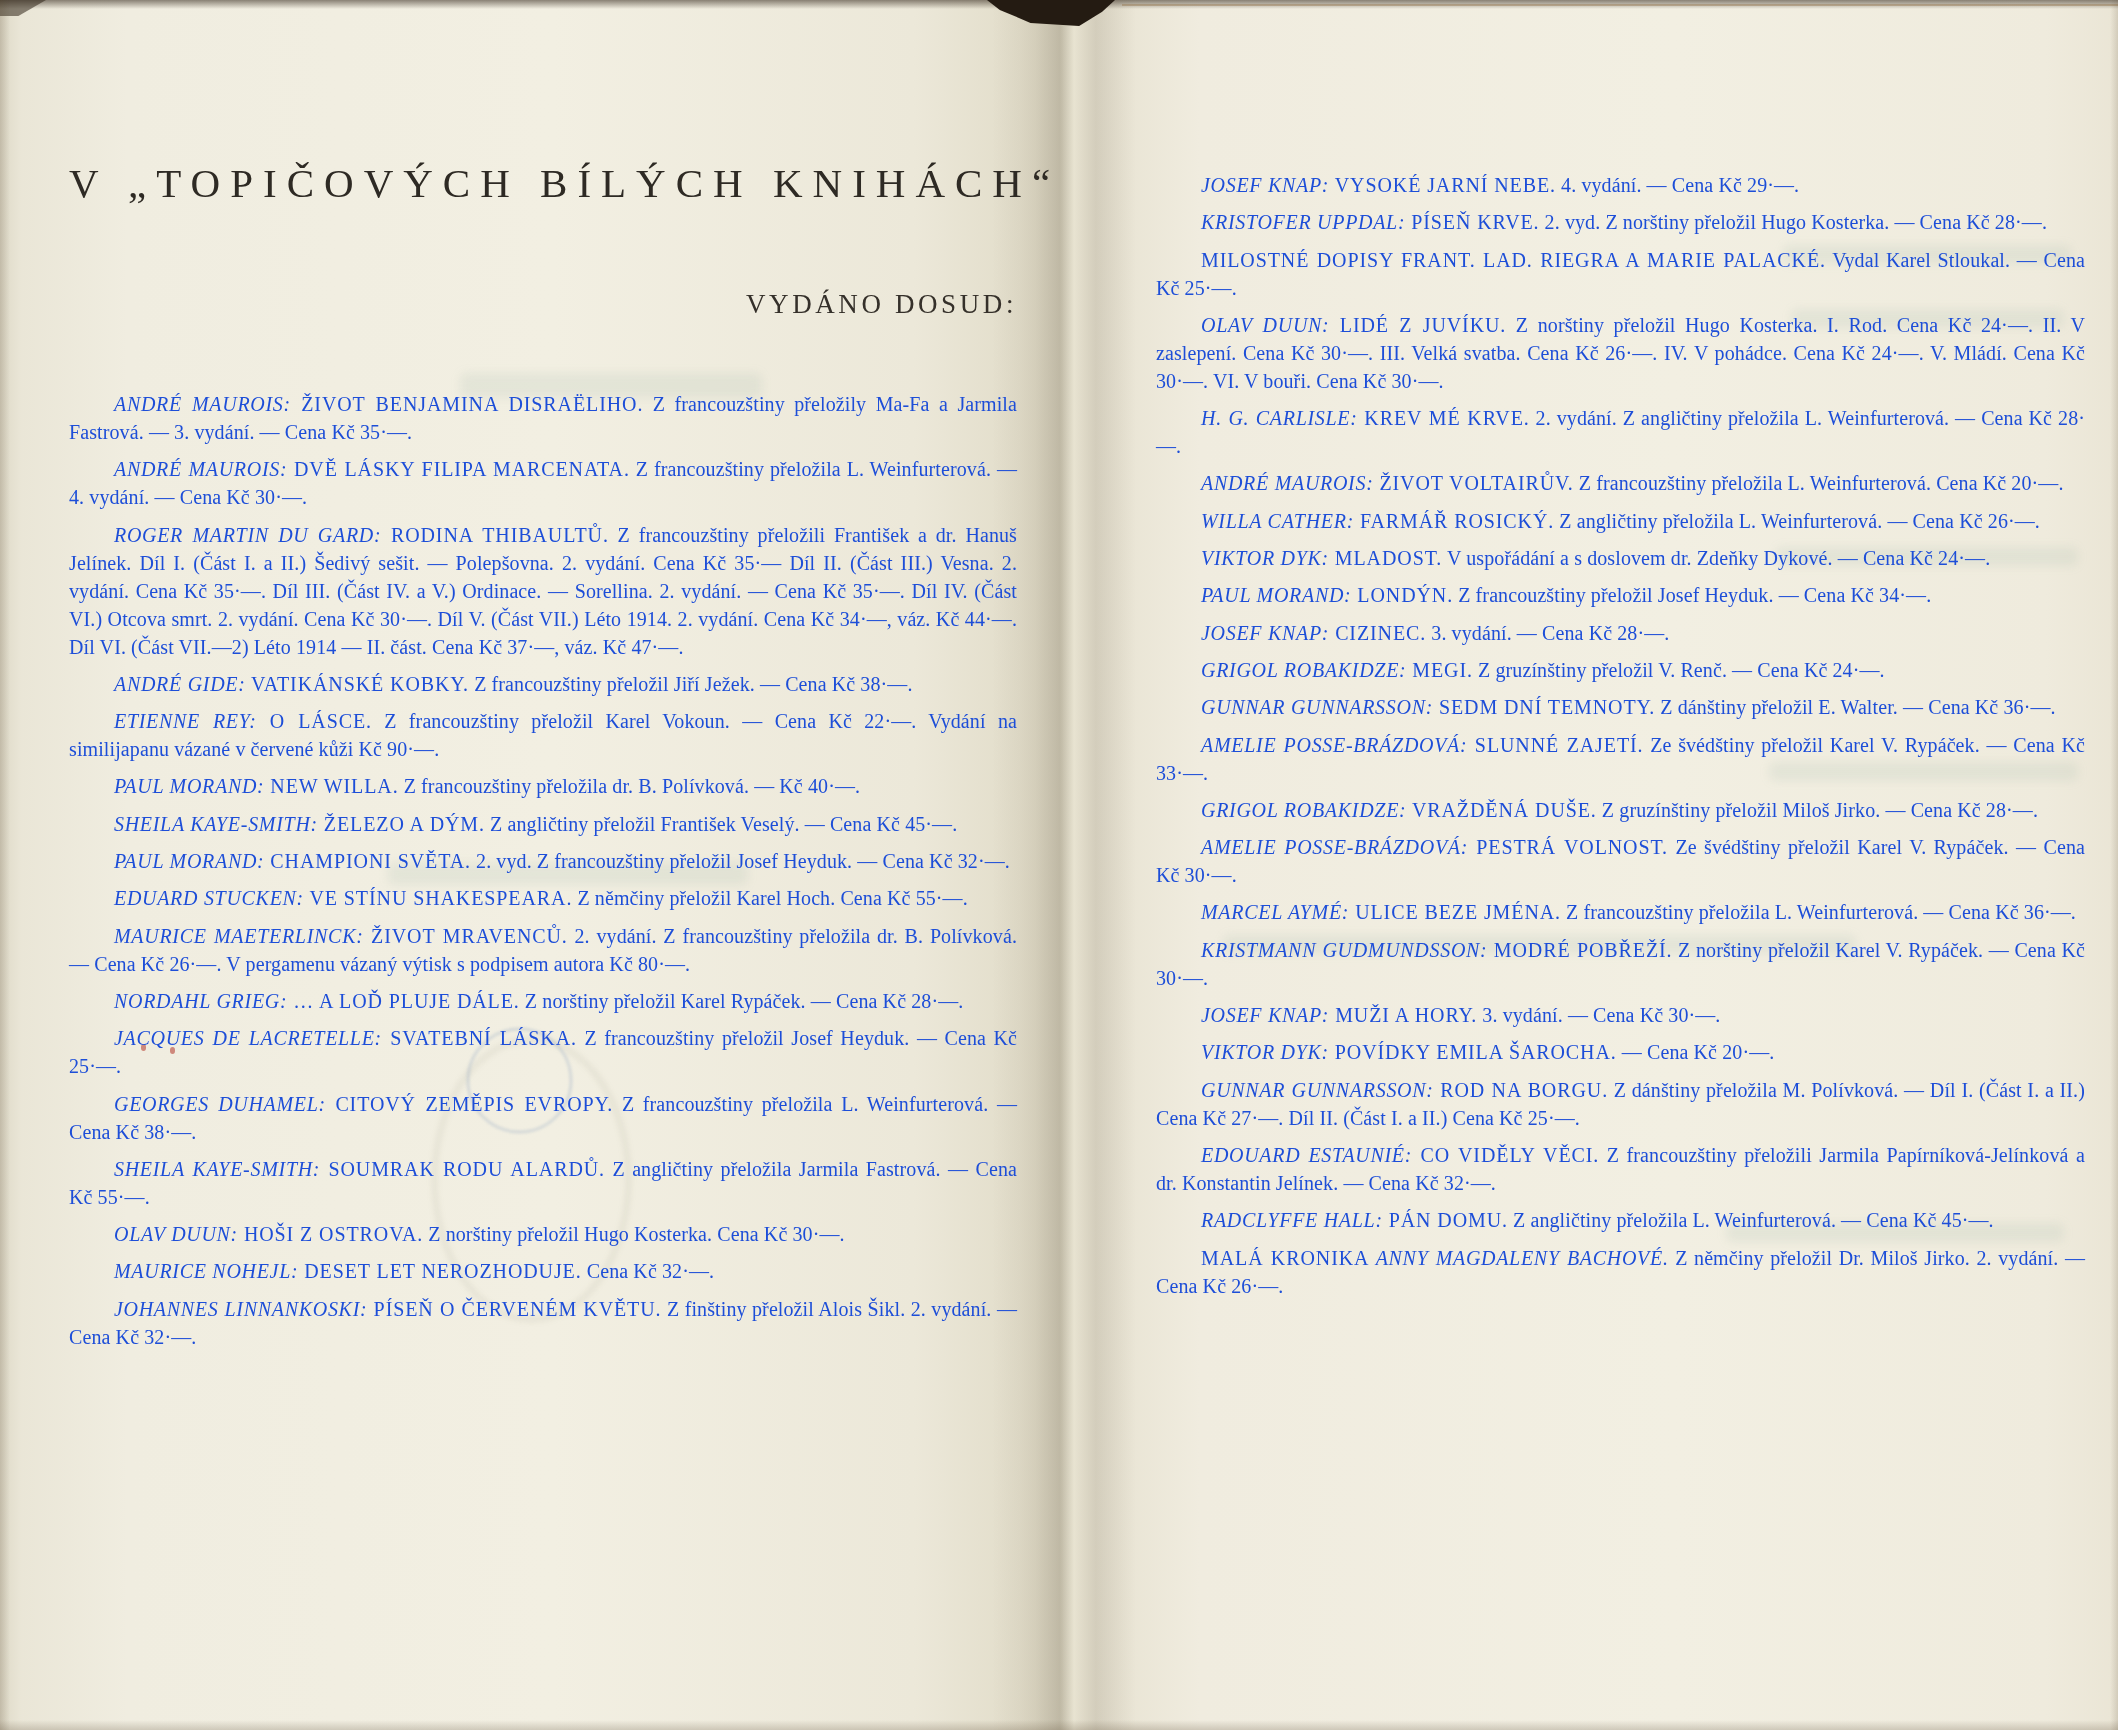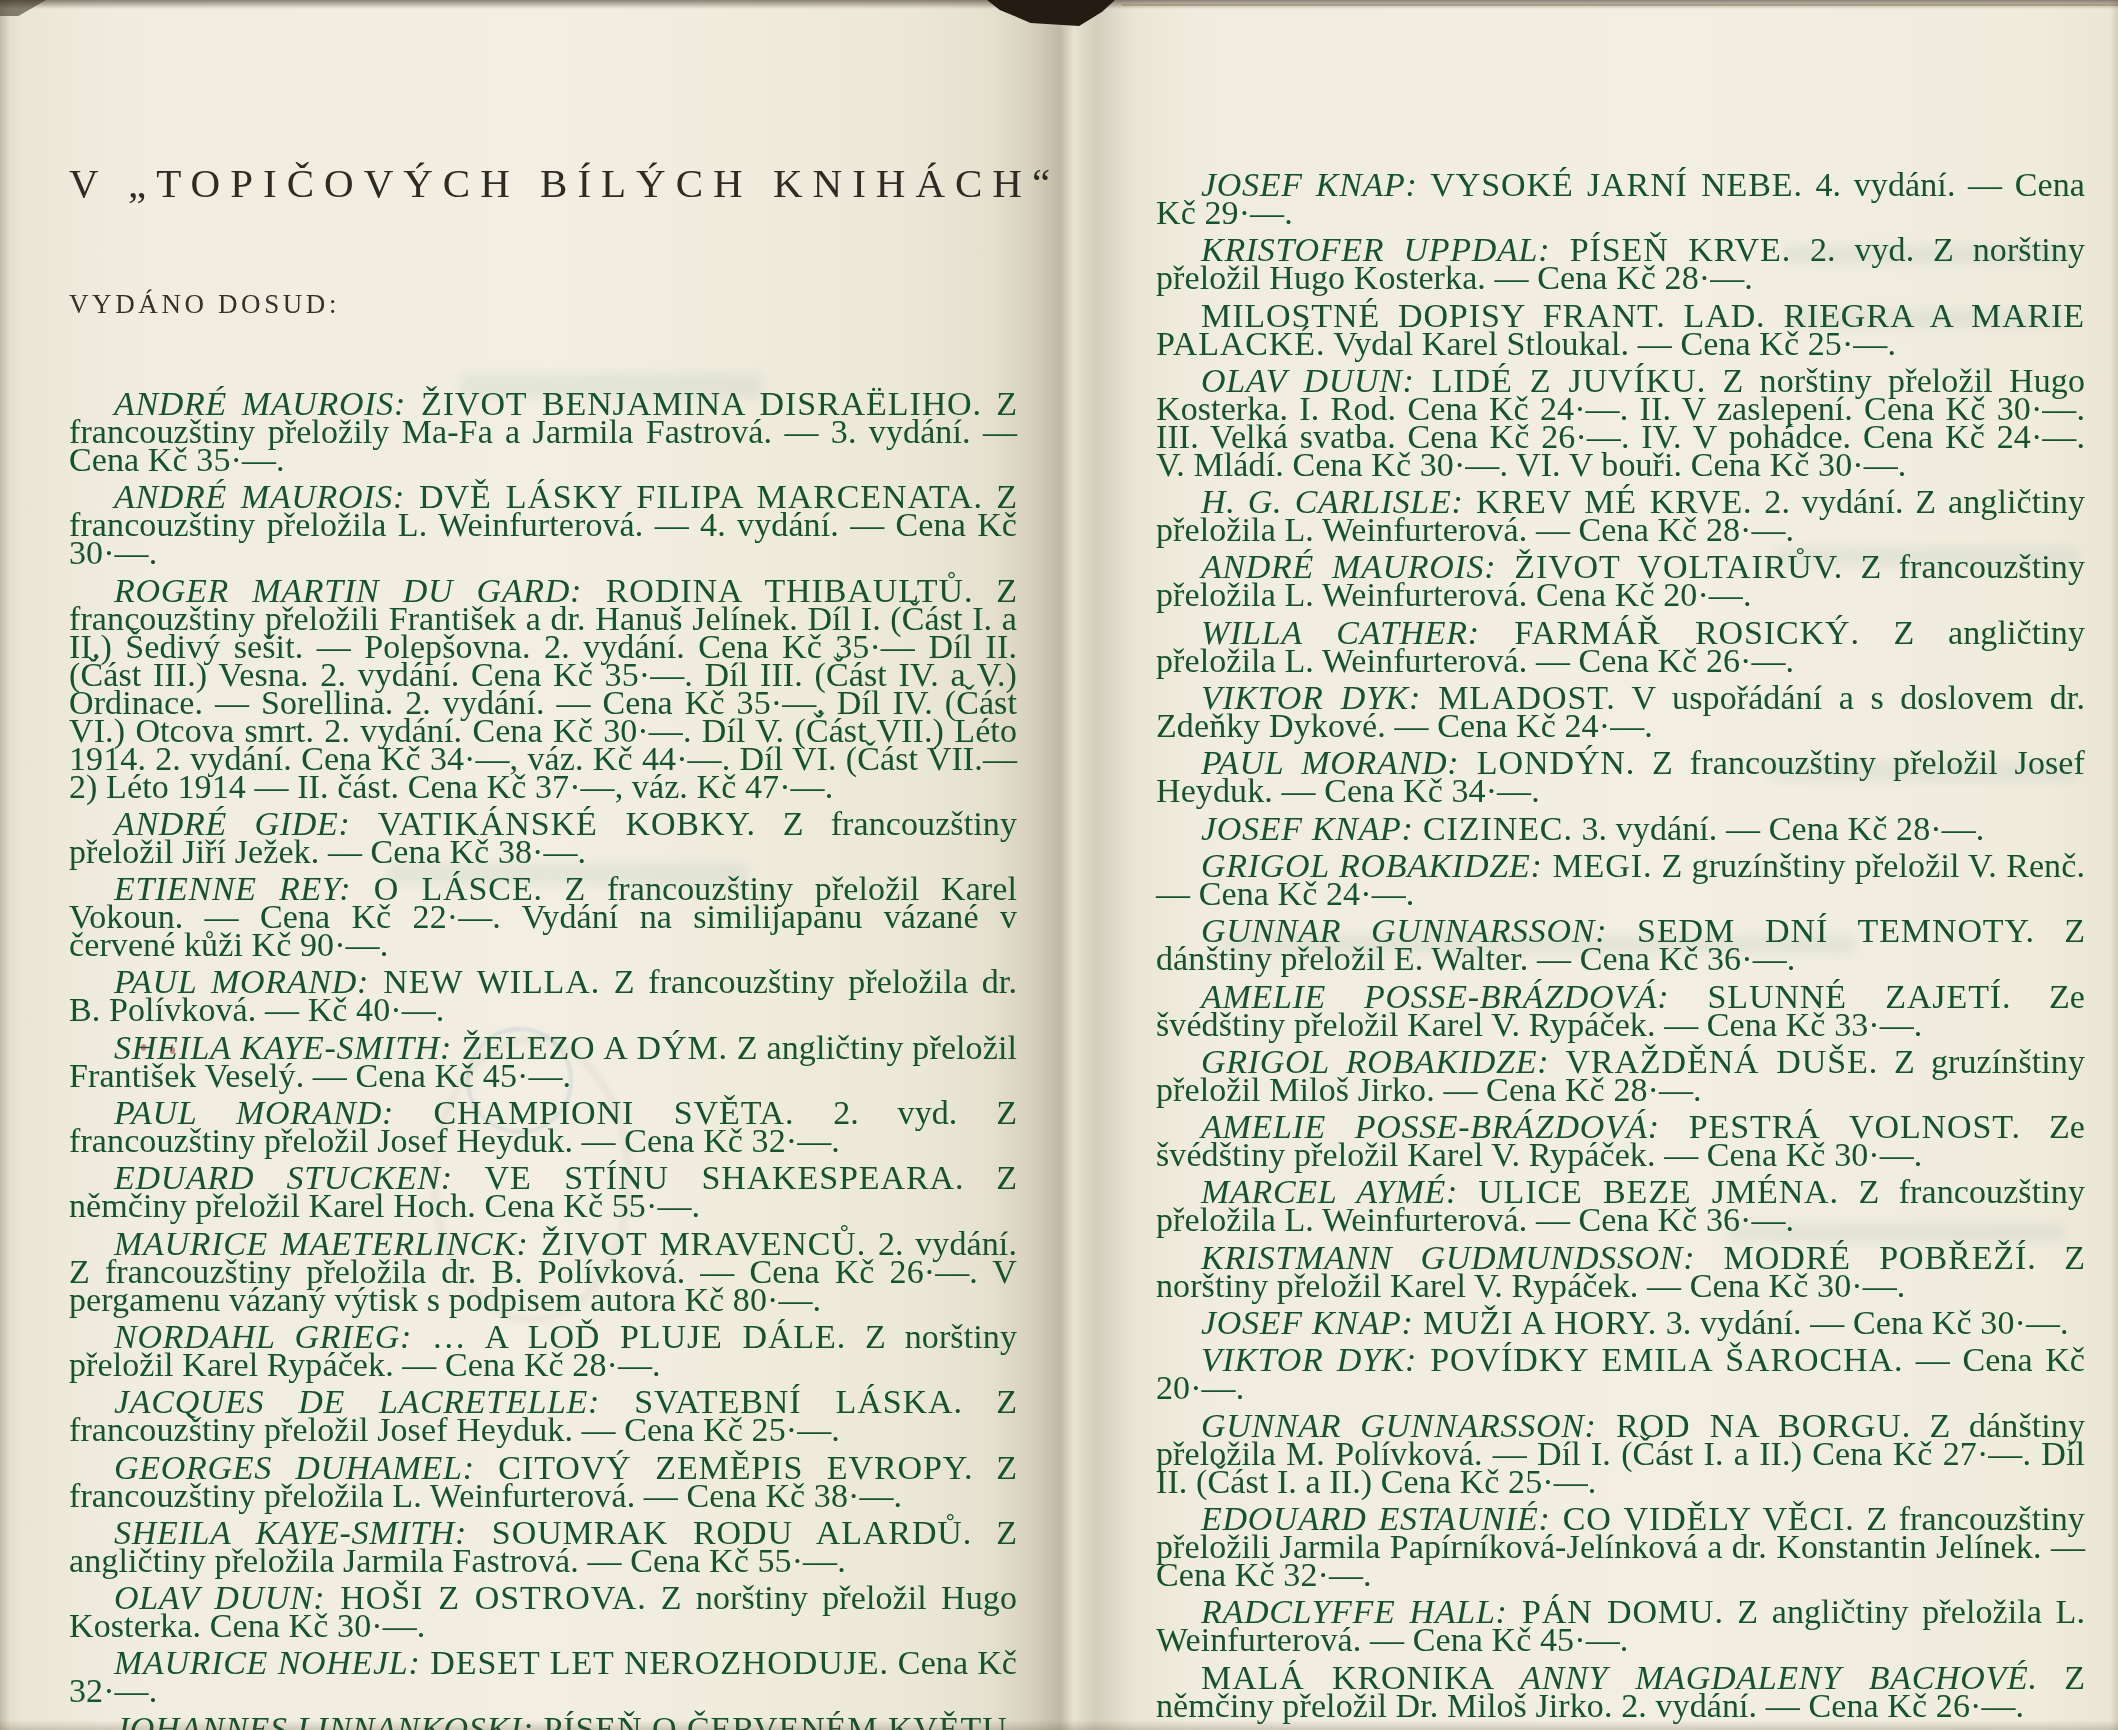--- a/index.html
+++ b/index.html
@@ -62,27 +62,27 @@
   .text-col{position:absolute;color:var(--ink,#35302a);}
   .col-left{left:69px;top:160px;width:948px;}
   .col-right{left:1156px;top:171px;width:929px;}
 
   h1.book-title{
     margin:0;font-weight:normal;font-size:41px;line-height:47px;
     letter-spacing:10px;text-align:center;color:#2e2a24;white-space:nowrap;
   }
   h2.section-subtitle{
     margin:81px 0 0 0;font-weight:normal;font-size:27px;line-height:32px;
-    letter-spacing:3.6px;text-align:left;color:#35302a;
+    letter-spacing:3.6px;text-align:right;color:#35302a;
   }
   .entries{display:block;}
   .col-left .entries{margin-top:70px;}
   .entry{
     margin:0 0 9.3px 0;text-indent:45px;text-align:justify;
-    font-size:34px;line-height:28px;color:#14532d;
+    font-size:20px;line-height:28px;color:#1d4ed8;
   }
   .entry:last-child{margin-bottom:0;}
   .seg-i{font-style:italic;letter-spacing:0.7px;}
   .seg-c{letter-spacing:0.9px;}
   .seg-r{letter-spacing:0.1px;}
 </style>
 </head>
 <body>
 
 <div class="spread">

